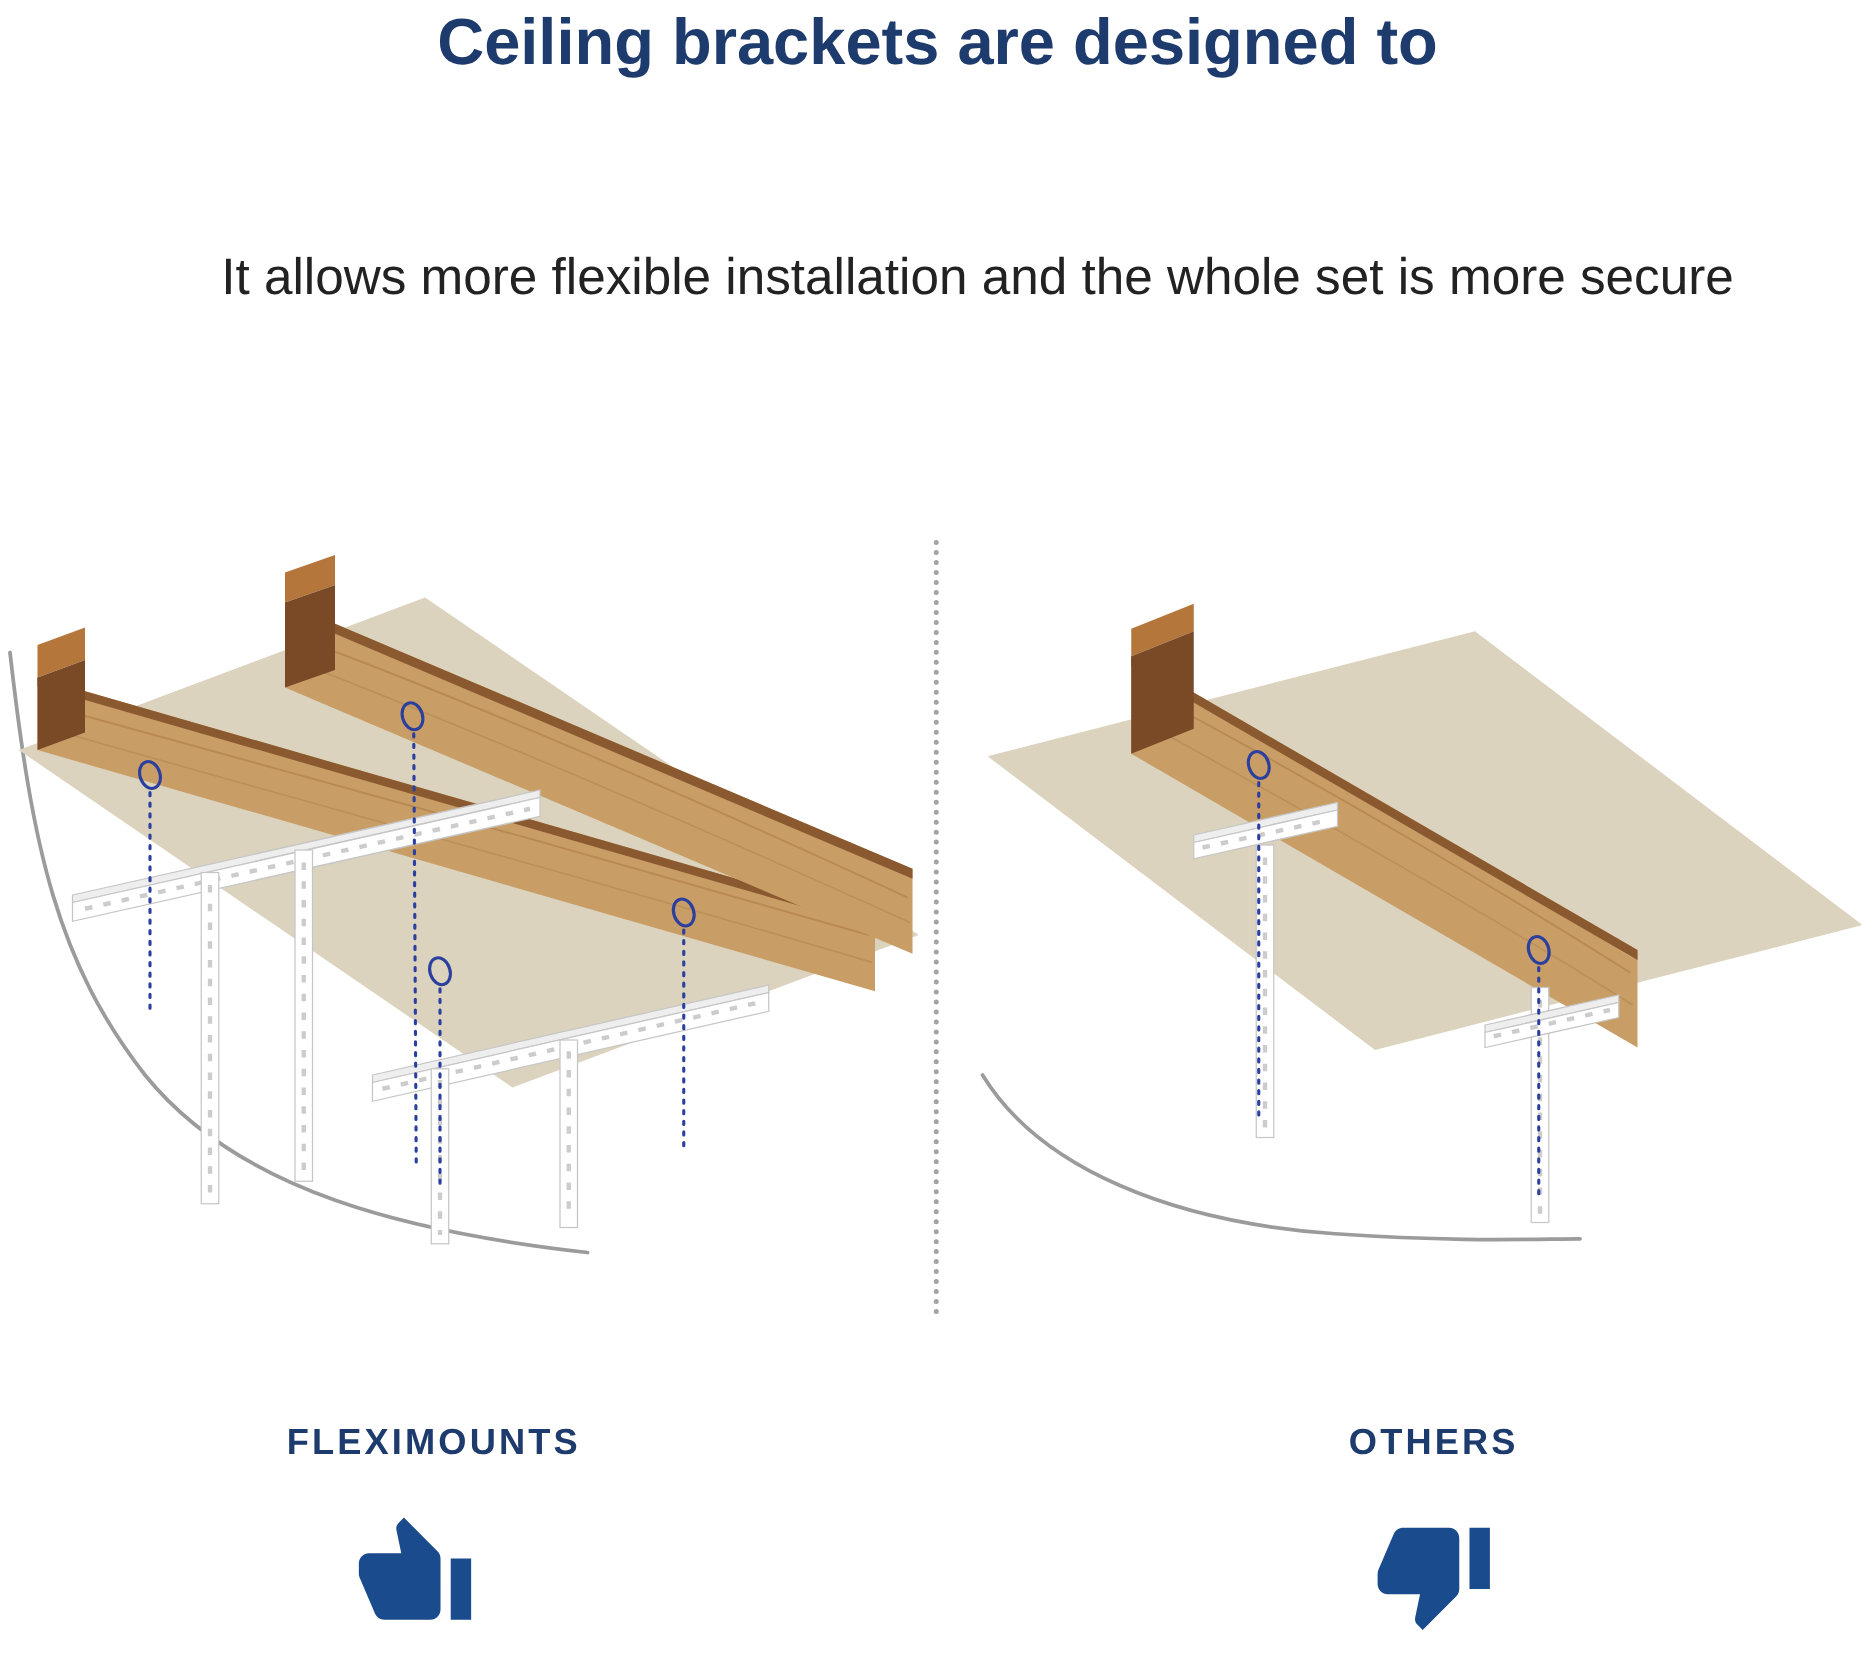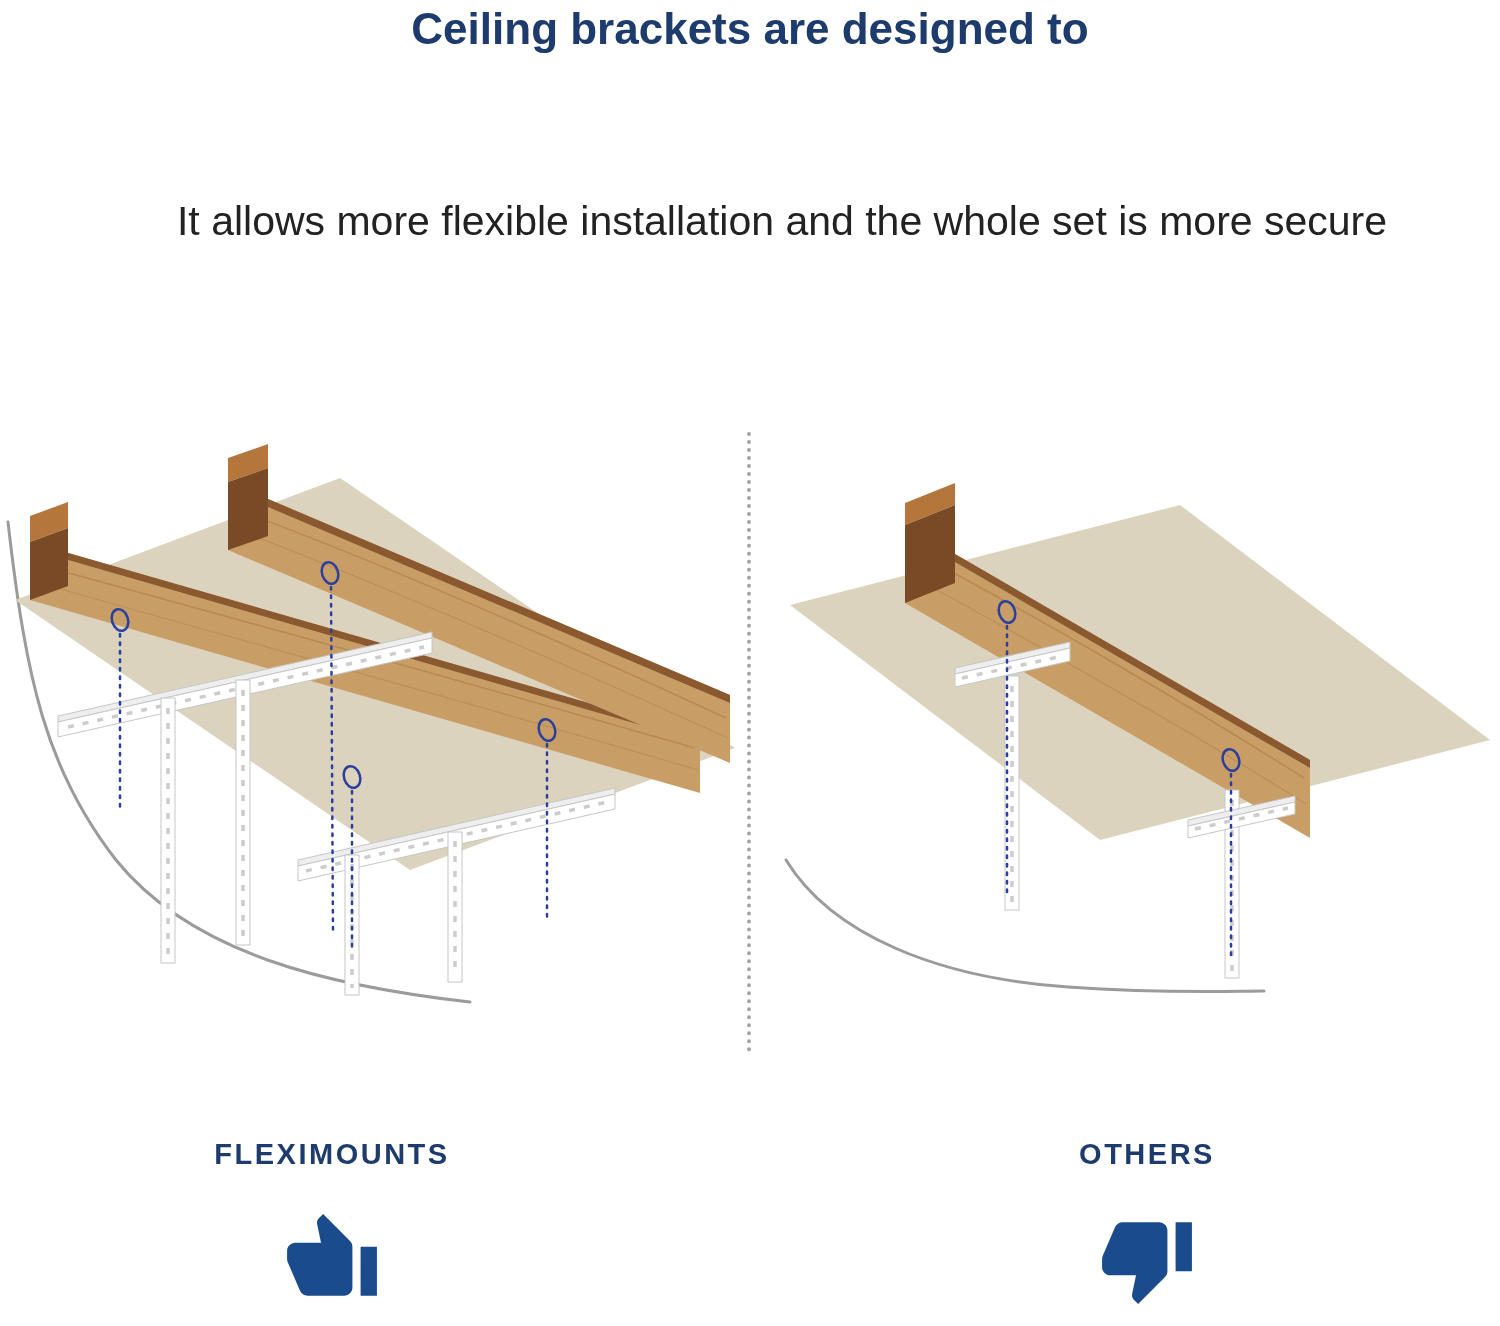--- a/index.html
+++ b/index.html
@@ -2,39 +2,39 @@
 <html><head>
 <meta charset="utf-8">
 <style>
   html,body{margin:0;padding:0;background:#fff;}
   .page{
     position:relative;width:1500px;height:1326px;background:#ffffff;
     font-family:"Liberation Sans",sans-serif;overflow:hidden;
   }
   .title{
     position:absolute;top:2px;left:0;width:100%;
-    text-align:center;color:#1d3b6d;font-size:44px;font-weight:700;line-height:1.24;
+    text-align:center;color:#1d3b6d;font-size:52px;font-weight:700;line-height:1.24;
     letter-spacing:0px;
   }
   .subtitle{
     position:absolute;top:198px;left:0;width:100%;
     text-align:center;color:#222222;font-size:41px;font-weight:400;padding-left:32px;
   }
   .illus{position:absolute;top:430px;}
   .illus-left{left:0;}
   .illus-right{left:750px;}
   .divider{
     position:absolute;left:747px;top:432px;height:620px;width:0;
     border-left:4px dotted #a3a3a3;
   }
   .col-label{
     position:absolute;top:1138px;text-align:center;
     color:#1d3b6d;font-size:29px;font-weight:700;letter-spacing:2.5px;
   }
-  .col-label.left{left:0;width:664px;}
+  .col-label.left{left:0;width:664px;padding-left:15px;}
   .col-label.right{left:750px;width:794px;}
   .verdict{
     position:absolute;top:1210px;display:flex;justify-content:center;align-items:center;
   }
   .verdict.left{left:0;width:664px;}
   .verdict.right{left:750px;width:794px;}
 </style>
 </head>
 <body>
 

